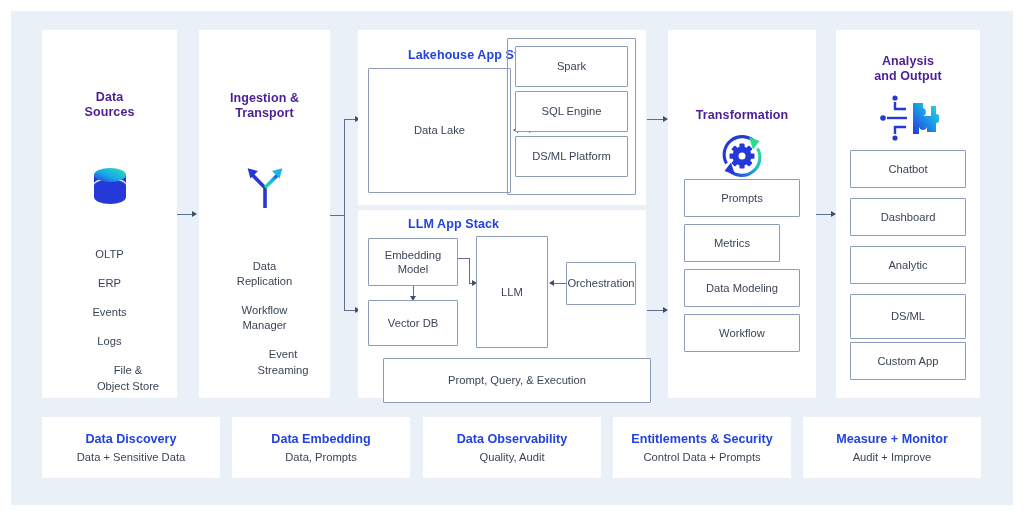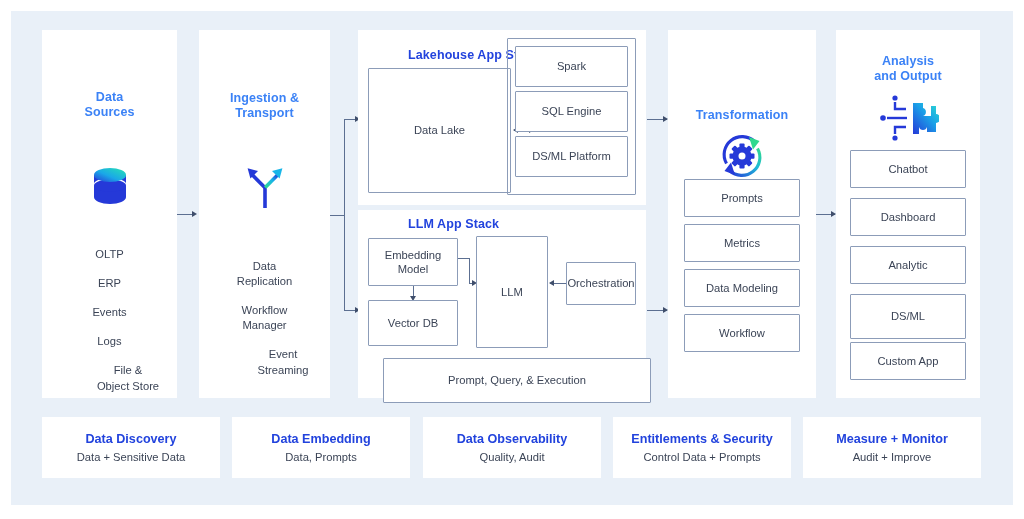--- a/index.html
+++ b/index.html
@@ -16,21 +16,21 @@
     position: absolute;
     left: 11px; top: 11px;
     width: 1002px; height: 494px;
     background: #e9f0f8;
   }
 
   
   .card { position: absolute; background: #ffffff; }
 
   .col-title {
-    color: #3b82f6;
+    color: #4c1d95;
     font-weight: bold;
     text-align: center;
     line-height: 1.22;
     font-size: 12.5px;
     letter-spacing: .1px;
   }
   .col-list {
     text-align: center;
     color: #3b4456;
     font-size: 11.2px;
@@ -261,21 +261,21 @@
           <rect x="23.4" y="13.6" width="5.2" height="25" rx="1" transform="rotate(45 26 26)"></rect>
           <rect x="13.5" y="23.5" width="25" height="5.2" rx="1" transform="rotate(45 26 26)"></rect>
           <circle cx="26" cy="26" r="9.6"></circle>
         </g>
         <circle cx="26" cy="26" r="3.5" fill="#ffffff"></circle>
       </svg>
     </div>
 
     <div>
       <div class="box" style="left:16px; top:149px; width:116px; height:38px;">Prompts</div>
-      <div class="box" style="left:16px; top:194px; width:116px; height:38px;">Metrics</div>
+      <div class="box" style="left:16px; top:194px; width:96px; height:38px;">Metrics</div>
       <div class="box" style="left:16px; top:239px; width:116px; height:38px;">Data Modeling</div>
       <div class="box" style="left:16px; top:284px; width:116px; height:38px;">Workflow</div>
     </div>
   </div>
 
   <div class="ln h" style="left:816px; top:214px; width:19px;"></div>
   <div class="ah right" style="left:831px; top:211px;"></div>
 
   <div class="card" style="left:836px; top:30px; width:144px; height:368px;">
 

